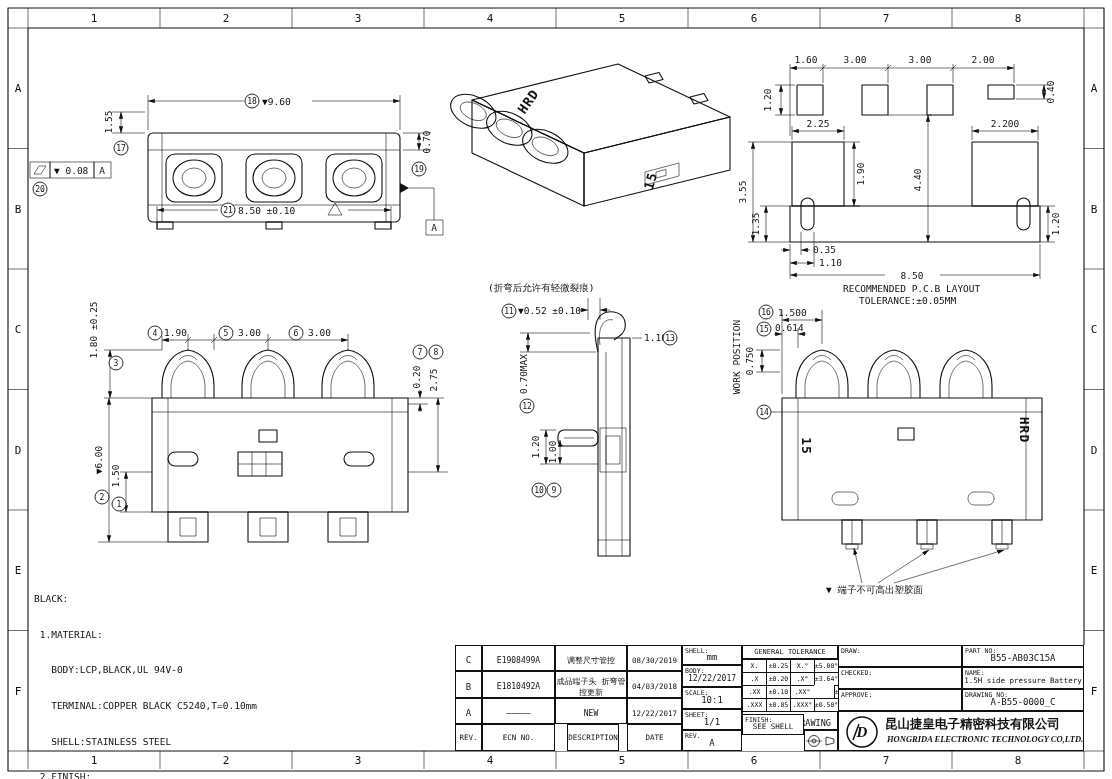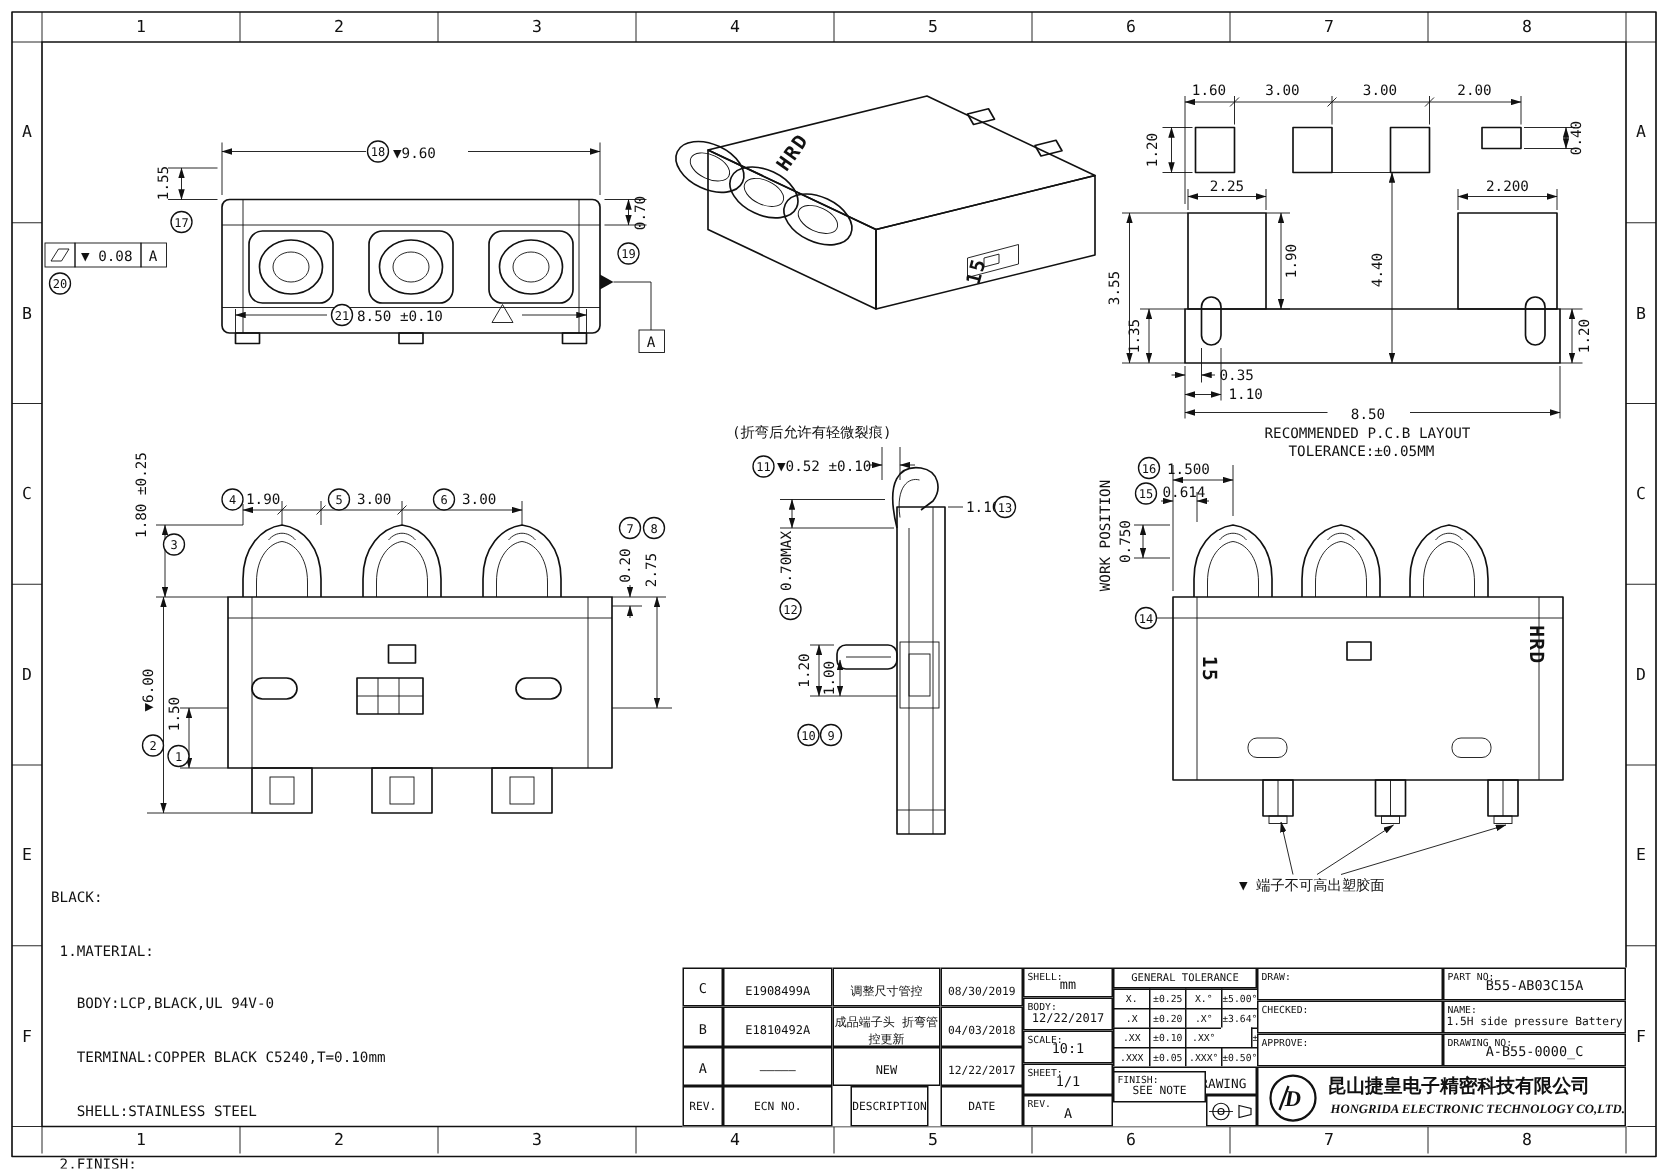--- a/index.html
+++ b/index.html
@@ -609,21 +609,21 @@
   <div class="tz" style="left:311px;top:53px;width:24px;height:13px">±0.05</div>
   <div class="tz" style="left:335px;top:53px;width:24px;height:13px">.XXX°</div>
   <div class="tz" style="left:359px;top:53px;width:24px;height:13px">±0.50°</div>
 
   <div class="tc" style="left:287px;top:66px;width:96px;height:19px">
     <span class="tl">FINISH:</span>
     <div class="tv" style="font-size:8.5px">ASSEMBLY DRAWING</div>
   </div>
   <div class="tc" style="left:287px;top:69px;width:62px;height:21px">
     <span class="tl">FINISH:</span>
-    <div class="tv" style="font-size:7.5px">SEE NOTE</div>
+    <div class="tv" style="font-size:7.5px">SEE SHELL</div>
   </div>
   <div class="tc" style="left:349px;top:85px;width:34px;height:21px">
     <svg width="32" height="19">
       <circle cx="9" cy="10" r="5.5" fill="none" stroke="#111" stroke-width="0.8"></circle>
       <circle cx="9" cy="10" r="2" fill="none" stroke="#111" stroke-width="0.8"></circle>
       <line x1="1" y1="10" x2="17" y2="10" stroke="#111" stroke-width="0.6"></line>
       <path d="M21,6 L29,8 L29,12 L21,14 Z" fill="none" stroke="#111" stroke-width="0.8"></path>
     </svg>
   </div>
 

